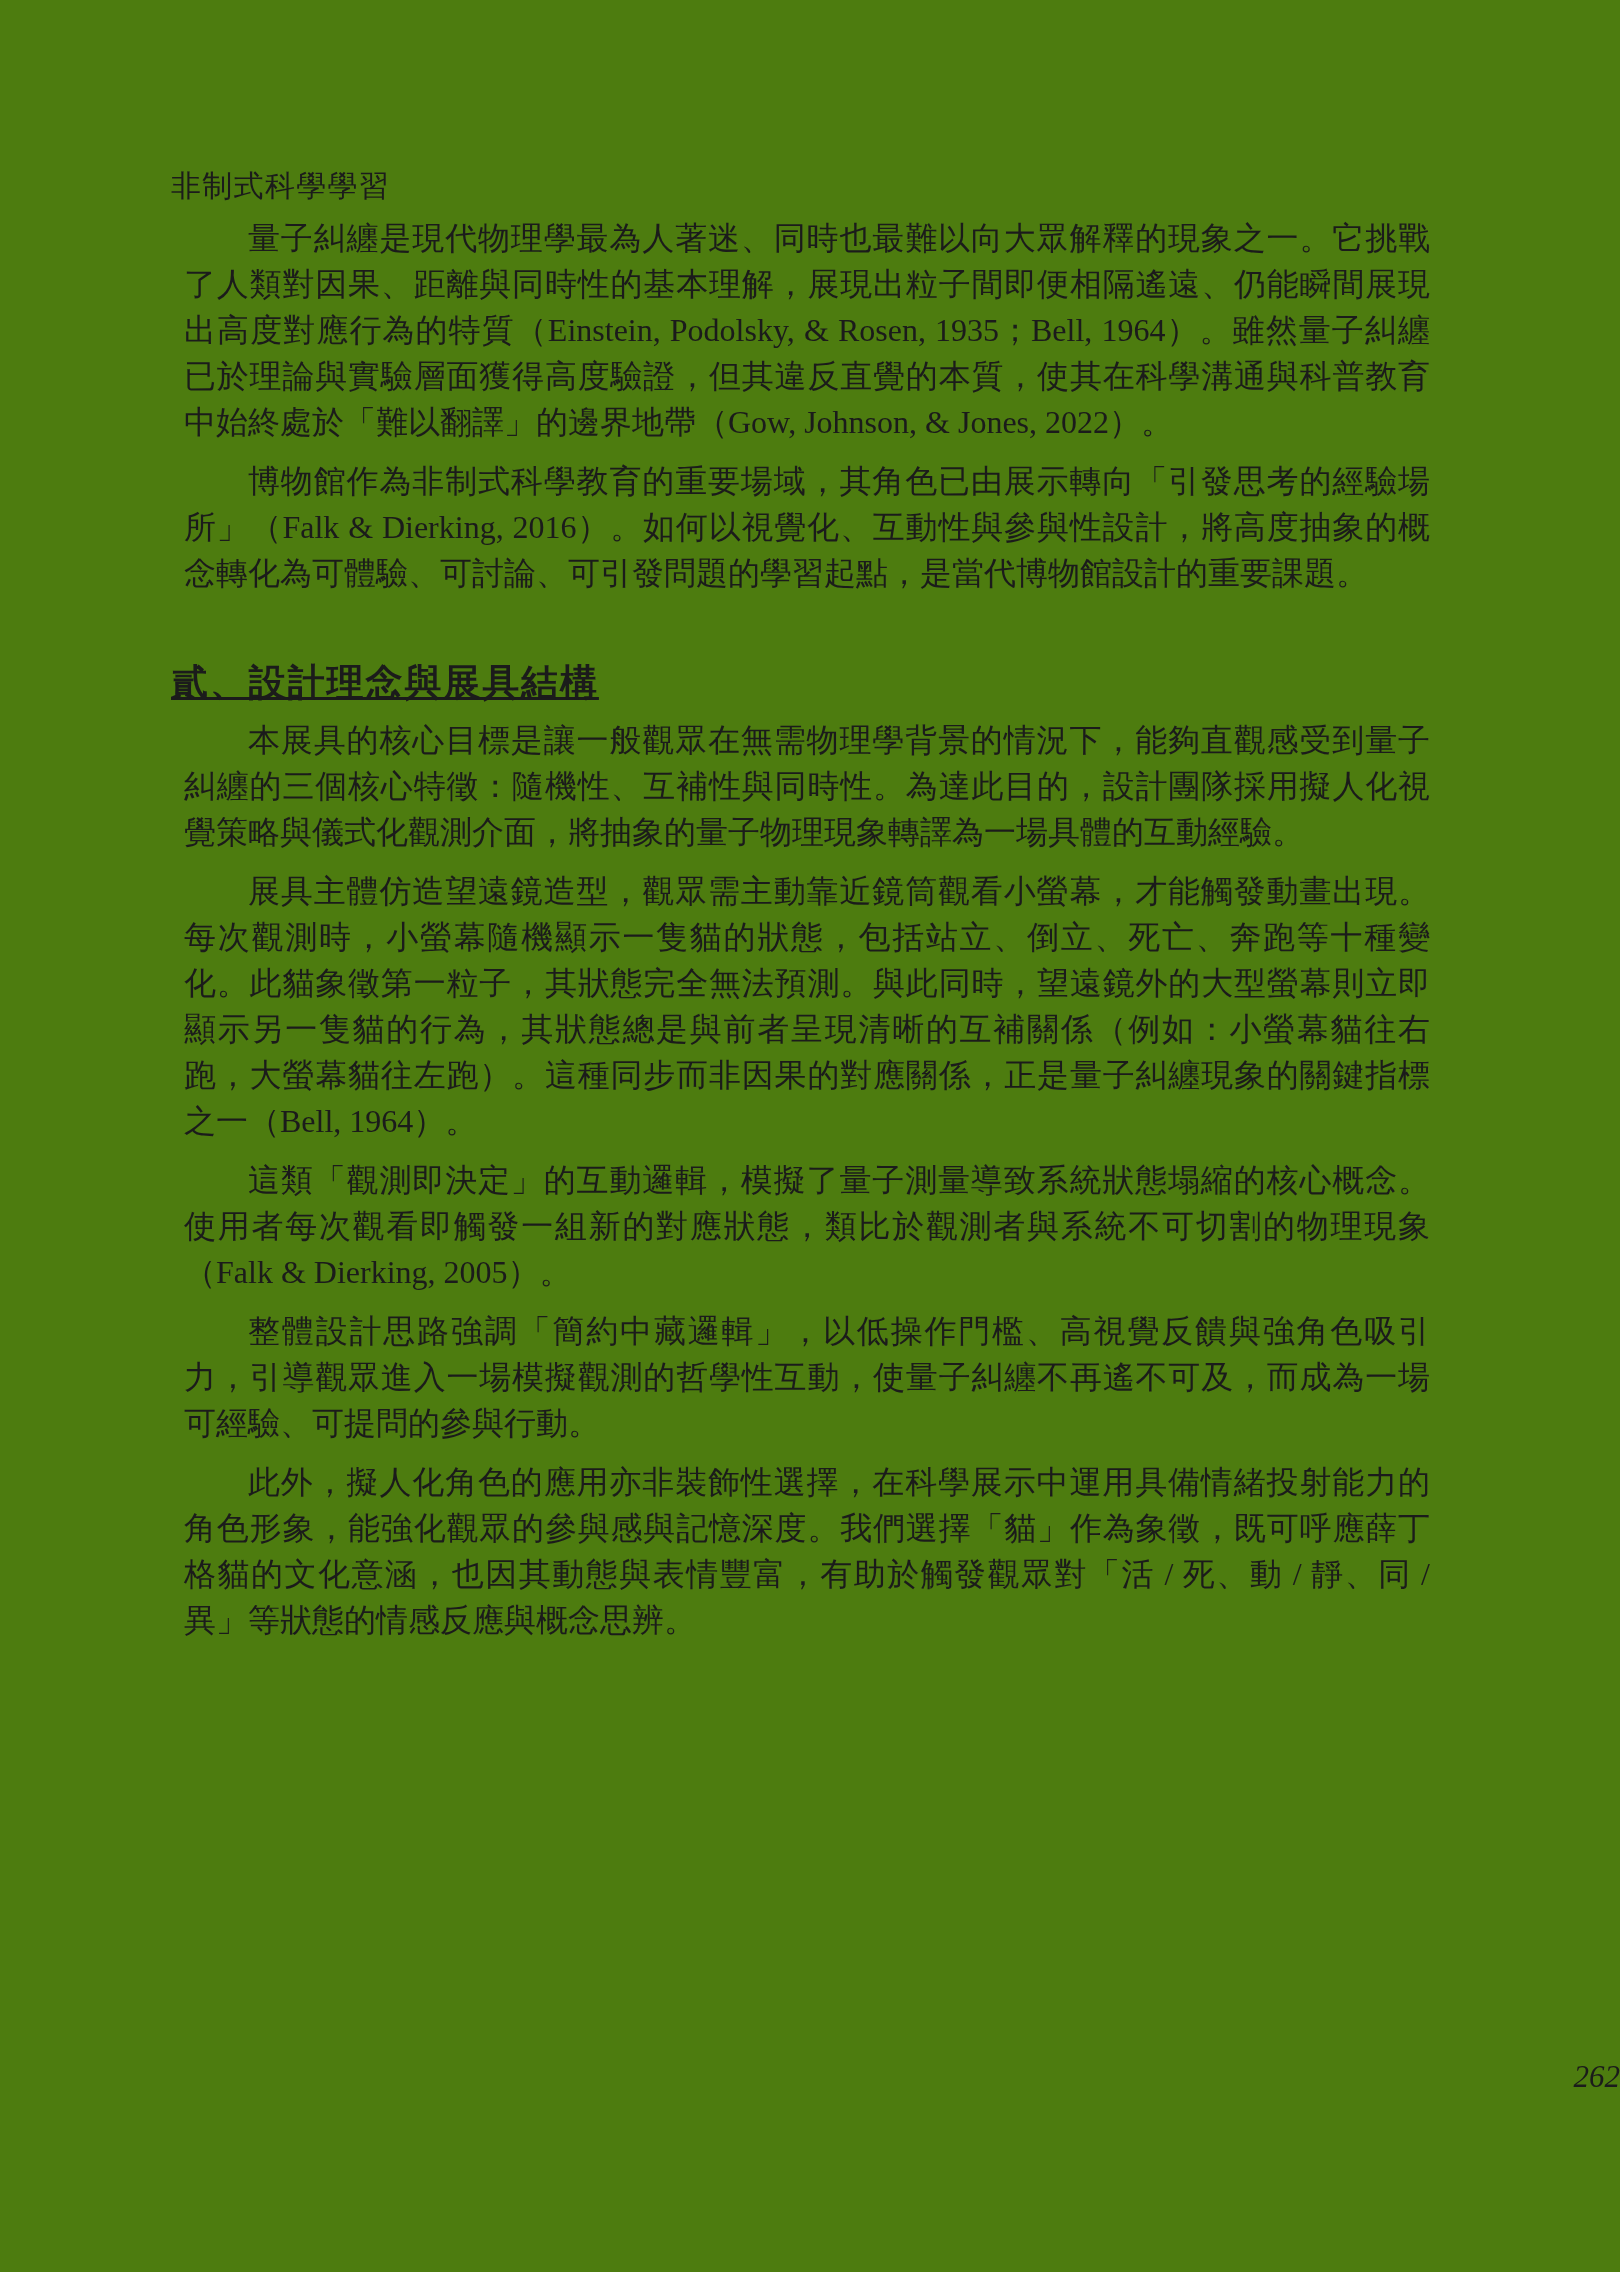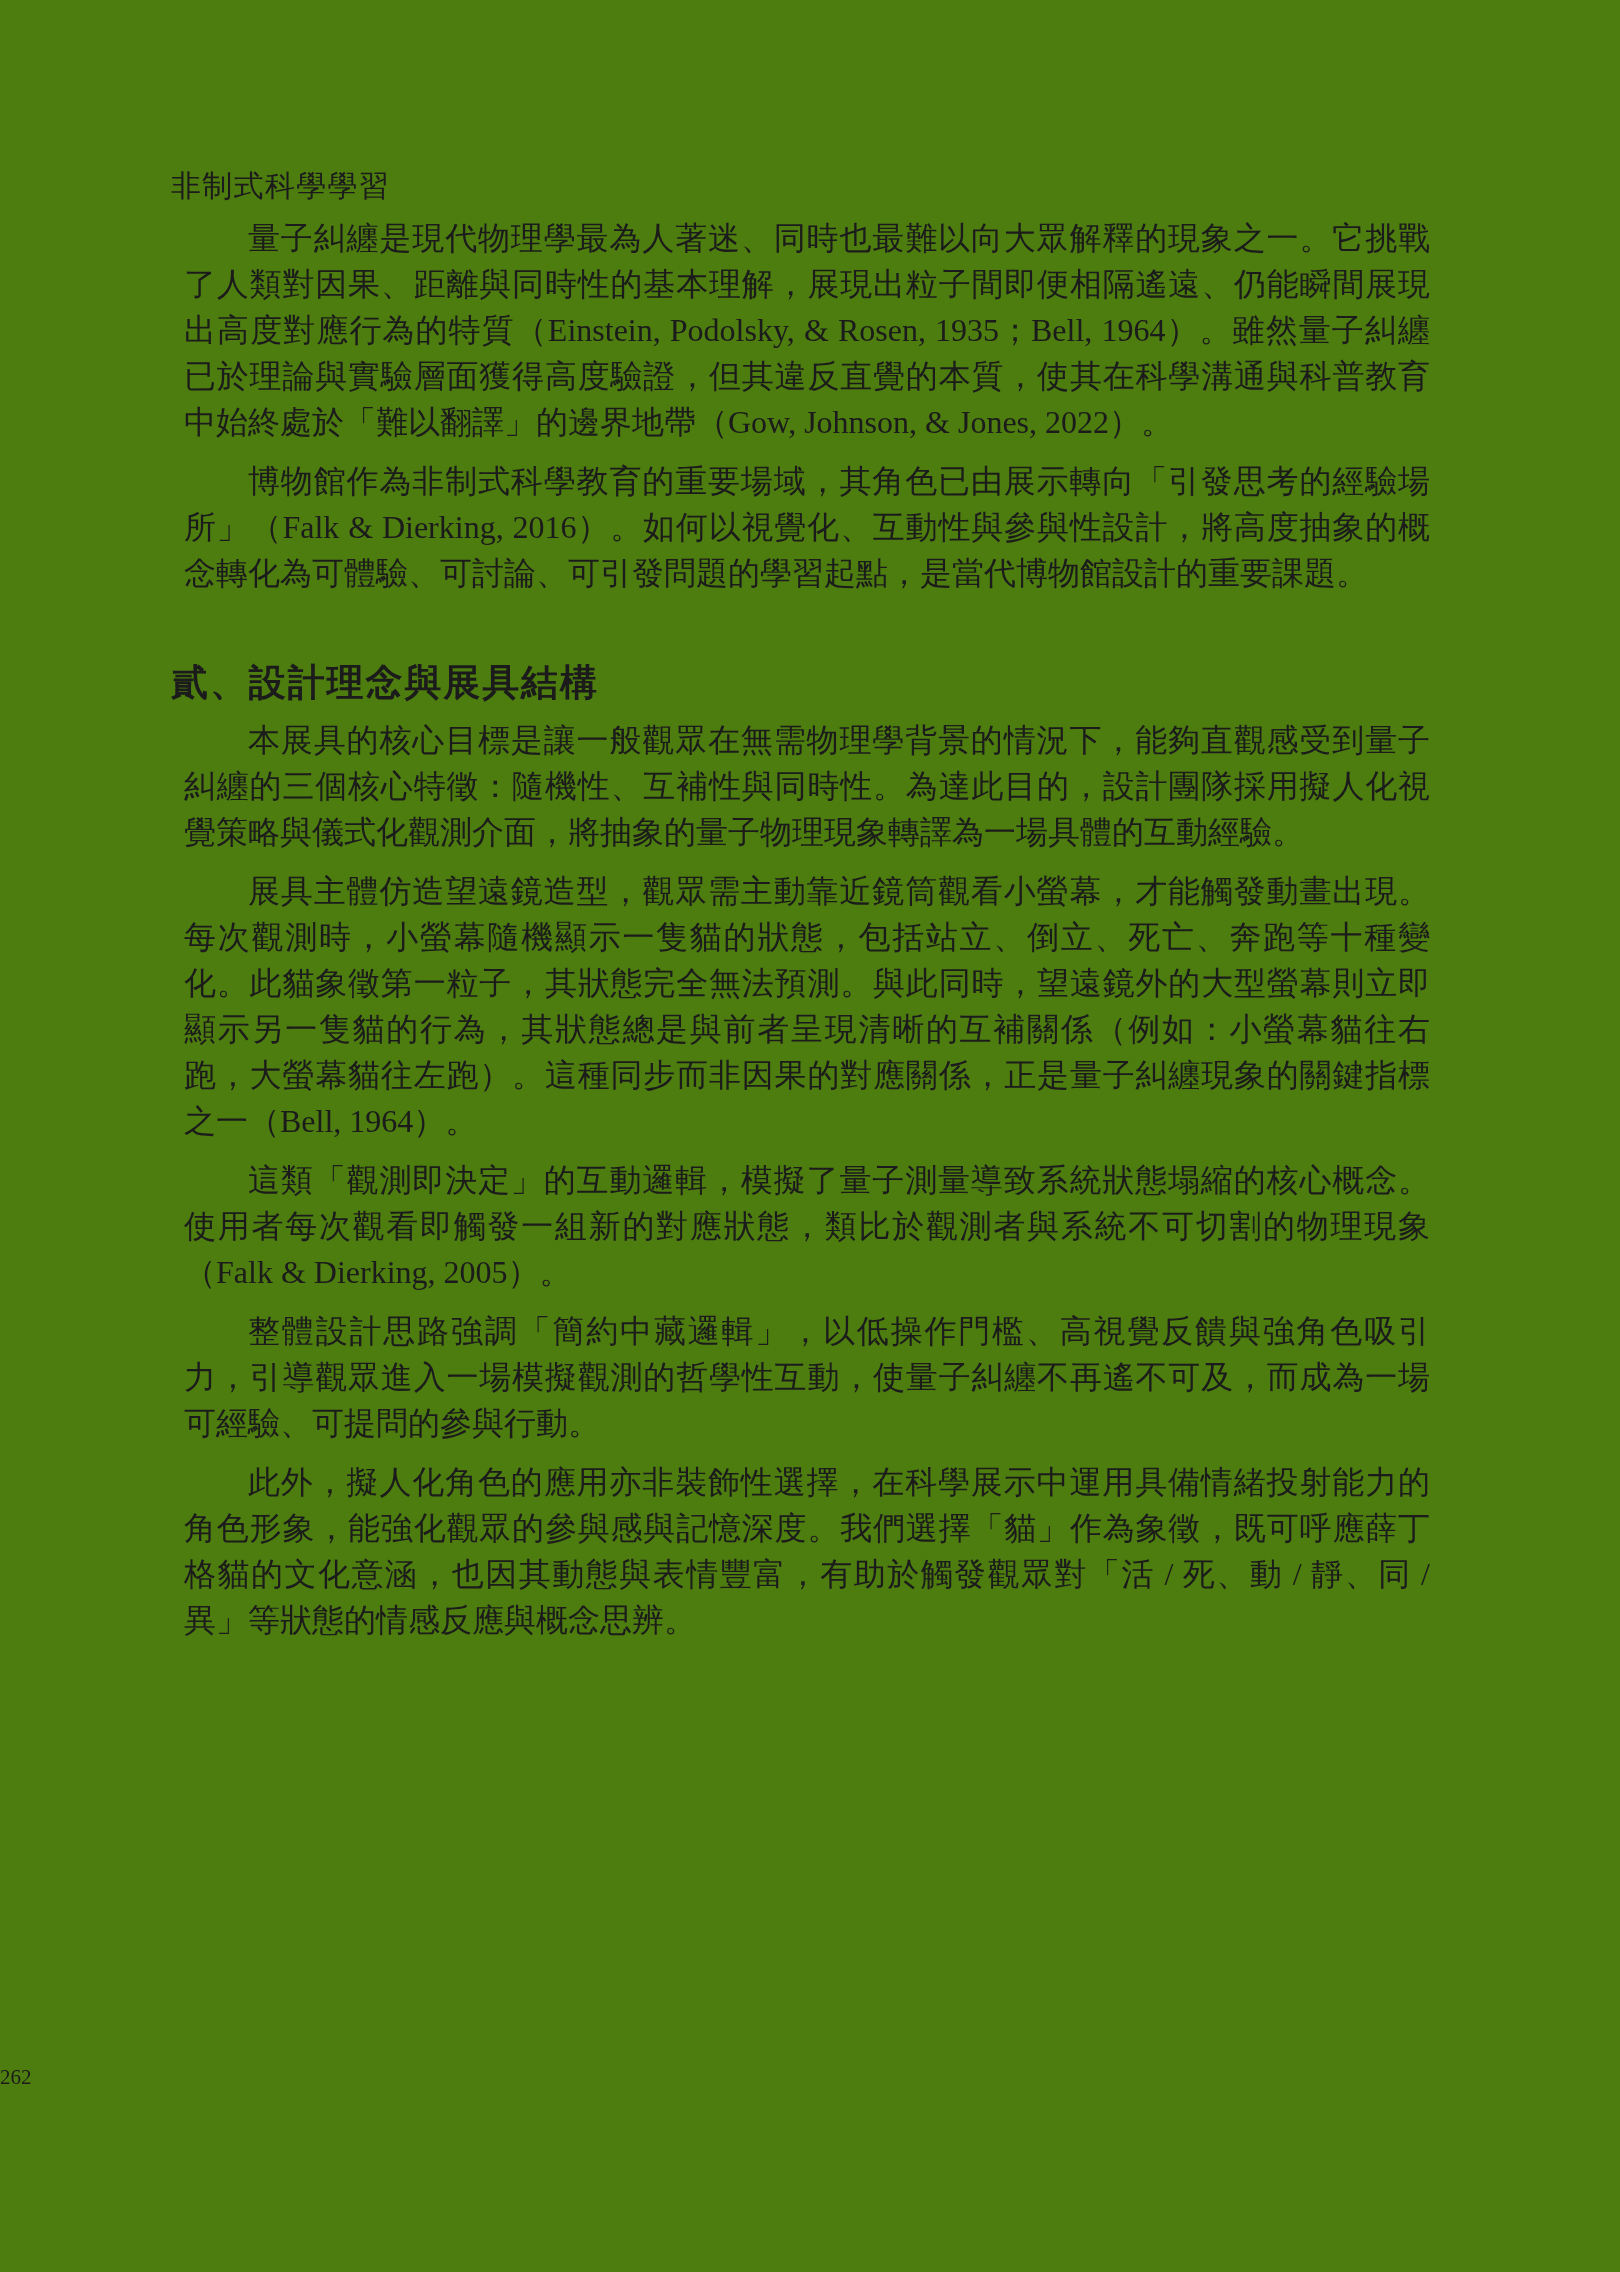--- a/index.html
+++ b/index.html
@@ -29,37 +29,39 @@
   }
   .section-heading {
     font-size: 37px;
     line-height: 39px;
     font-weight: 700;
     margin: 47px 0 15.2px 0;
     letter-spacing: 1.9px;
   }
   .section-heading.second {
     margin-top: 67px;
+    text-decoration: underline;
   }
   p.body-para {
     margin: 13px;
     font-size: 32px;
     line-height: 46px;
     text-align: justify;
     text-justify: inter-ideograph;
     text-indent: 2em;
   }
   .page-number {
     position: absolute;
     top: 2061px;
     left: 0;
     width: 1620px;
-    text-align: left;
-    font-size: 21px;
+    text-align: right;
+    font-size: 31px;
     line-height: 32px;
+    font-style: italic;
   }
 </style>
 </head>
 <body>
 
 <div class="page">
   <div class="content">
 
     <div class="running-header">非制式科學學習</div>
 

